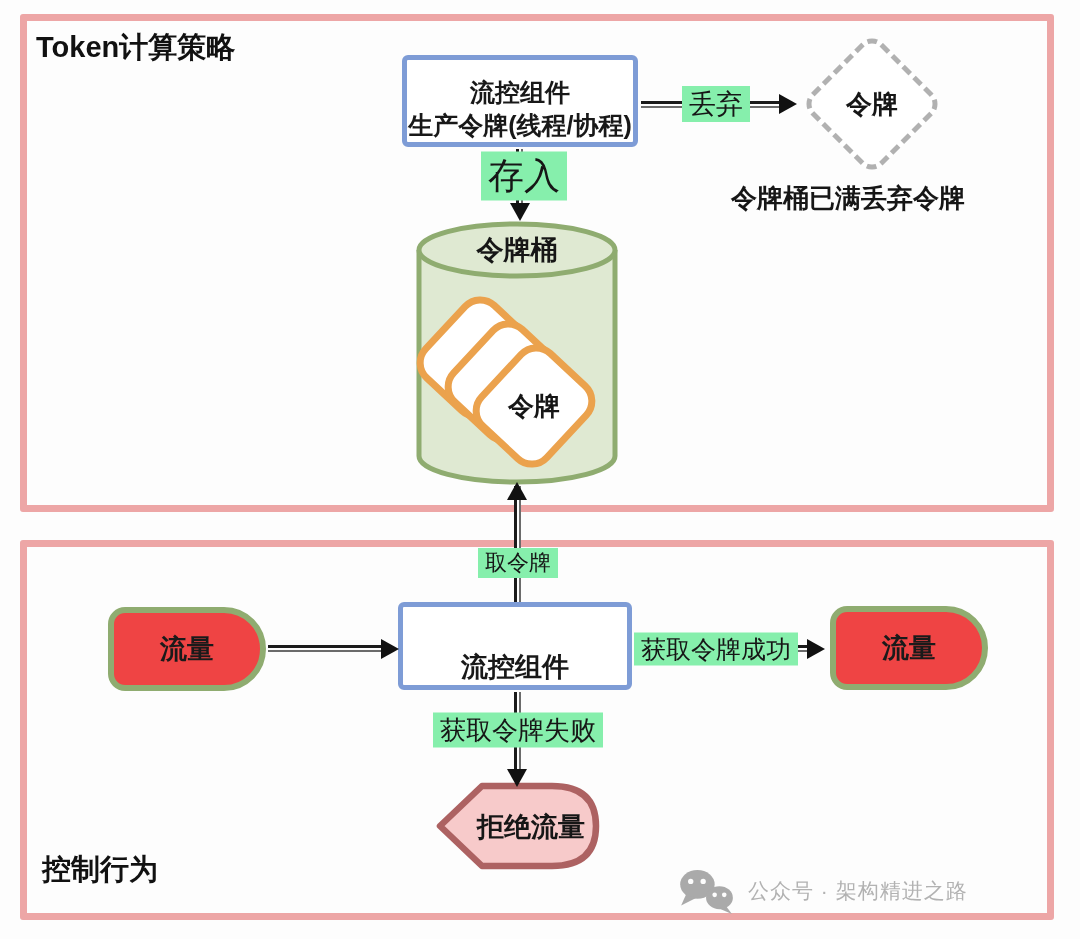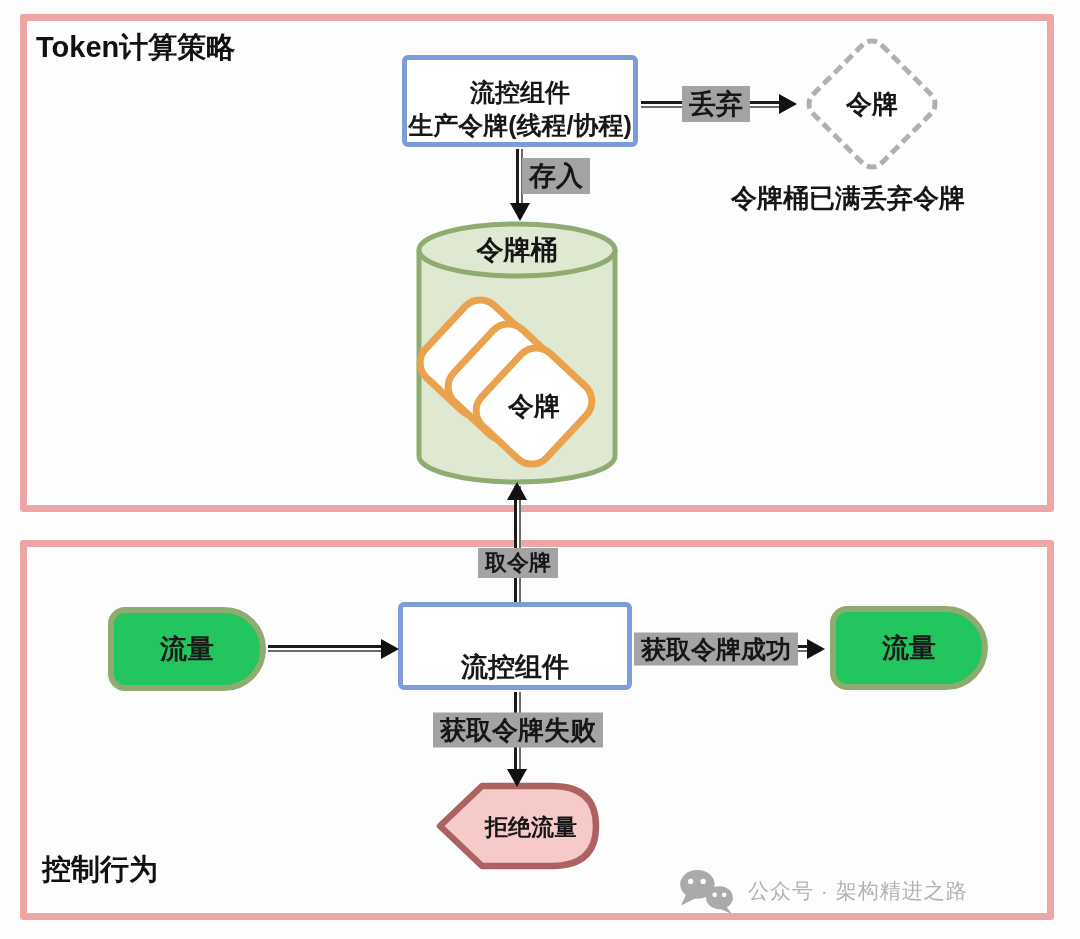--- a/index.html
+++ b/index.html
@@ -14,27 +14,27 @@
   .sec-title{
     position:absolute;font-size:29px;font-weight:bold;color:#111;
     white-space:nowrap;z-index:6;
   }
   .box-blue{
     position:absolute;border:5px solid #7e9cd6;border-radius:6px;background:#fff;
     box-sizing:border-box;display:flex;flex-direction:column;align-items:center;
     justify-content:flex-end;font-weight:bold;color:#181818;z-index:4;text-align:center;
   }
   .pill-green{
-    position:absolute;border:6px solid #8fac70;background:#22c55e;
+    position:absolute;border:6px solid #8fac70;background:#ef4444;
     border-radius:18px 44px 44px 18px;box-sizing:border-box;display:flex;
     align-items:center;justify-content:center;font-size:27px;font-weight:bold;z-index:4;
   }
   .edge-label{
-    position:absolute;transform:translate(-50%,-50%);background:#a3a3a3;
-    padding:0 7px;font-weight:bold;color:#161616;white-space:nowrap;z-index:6;
+    position:absolute;transform:translate(-50%,-50%);background:#86efac;
+    padding:0 7px;font-weight:normal;color:#161616;white-space:nowrap;z-index:6;
   }
   .free-label{
     position:absolute;transform:translate(-50%,-50%);font-weight:bold;
     color:#161616;white-space:nowrap;z-index:6;
   }
   .line-h{
     position:absolute;height:7px;box-sizing:border-box;background:#fdfdfd;
     border-top:3px solid #1b1b1b;border-bottom:2px solid #6b6b6b;z-index:5;
   }
   .line-v{
@@ -89,21 +89,21 @@
   <div class="ah ah-right" style="left:779px;top:94px;"></div>
   <div class="edge-label" style="left:716px;top:104px;font-size:27px;">丢弃</div>
 
   <div class="diamond">
     <div class="diamond-inner">令牌</div>
   </div>
   <div class="free-label" style="left:848px;top:198px;font-size:26px;text-align:center;">令牌桶已满丢弃令牌</div>
 
   <div class="line-v" style="left:516px;top:149px;height:58px;"></div>
   <div class="ah ah-down" style="left:510px;top:203px;"></div>
-  <div class="edge-label" style="left:556px;top:176px;font-size:27px;">存入</div>
+  <div class="edge-label" style="left:524px;top:176px;font-size:36px;">存入</div>
 
   <svg class="svg-abs" style="left:412px;top:218px;" width="210" height="270" viewBox="0 0 210 270">
     <path d="M7 32 L7 238 A98 26 0 0 0 203 238 L203 32" fill="#dfe9d2" stroke="#8fac70" stroke-width="5"></path>
     <ellipse cx="105" cy="32" rx="98" ry="26" fill="#dfe9d2" stroke="#8fac70" stroke-width="5"></ellipse>
   </svg>
   <div class="free-label" style="left:517px;top:250px;font-size:27px;z-index:4;">令牌桶</div>
 
   <div class="token" style="left:430px;top:305px;z-index:3;"></div>
   <div class="token" style="left:458px;top:329px;z-index:4;"></div>
   <div class="token" style="left:486px;top:353px;z-index:5;">
@@ -131,21 +131,21 @@
     <div>流量</div>
   </div>
 
   <div class="line-v" style="left:514px;top:692px;height:88px;"></div>
   <div class="ah ah-down" style="left:507px;top:769px;"></div>
   <div class="edge-label" style="left:518px;top:730px;font-size:26px;">获取令牌失败</div>
 
   <svg class="svg-abs" style="left:436px;top:781px;z-index:4;" width="166" height="90" viewBox="0 0 166 90">
     <path d="M46 5 L116 5 Q160 5 160 45 Q160 85 116 85 L46 85 L4 45 Z" fill="#f7caca" stroke="#ad6262" stroke-width="6.5" stroke-linejoin="round"></path>
   </svg>
-  <div class="free-label" style="left:531px;top:827px;font-size:23px;z-index:5;">拒绝流量</div>
+  <div class="free-label" style="left:531px;top:827px;font-size:27px;z-index:5;">拒绝流量</div>
 
   <div class="watermark">
     <svg width="62" height="46" viewBox="0 0 64 48">
       <g fill="#aaaaaa">
         <ellipse cx="22" cy="17" rx="18" ry="15"></ellipse>
         <path d="M10 28 L5 39 L21 31 Z"></path>
         <ellipse cx="45" cy="31" rx="14" ry="12"></ellipse>
         <path d="M52 40 L58 48 L44 42 Z"></path>
       </g>
       <g fill="#fdfdfd">

